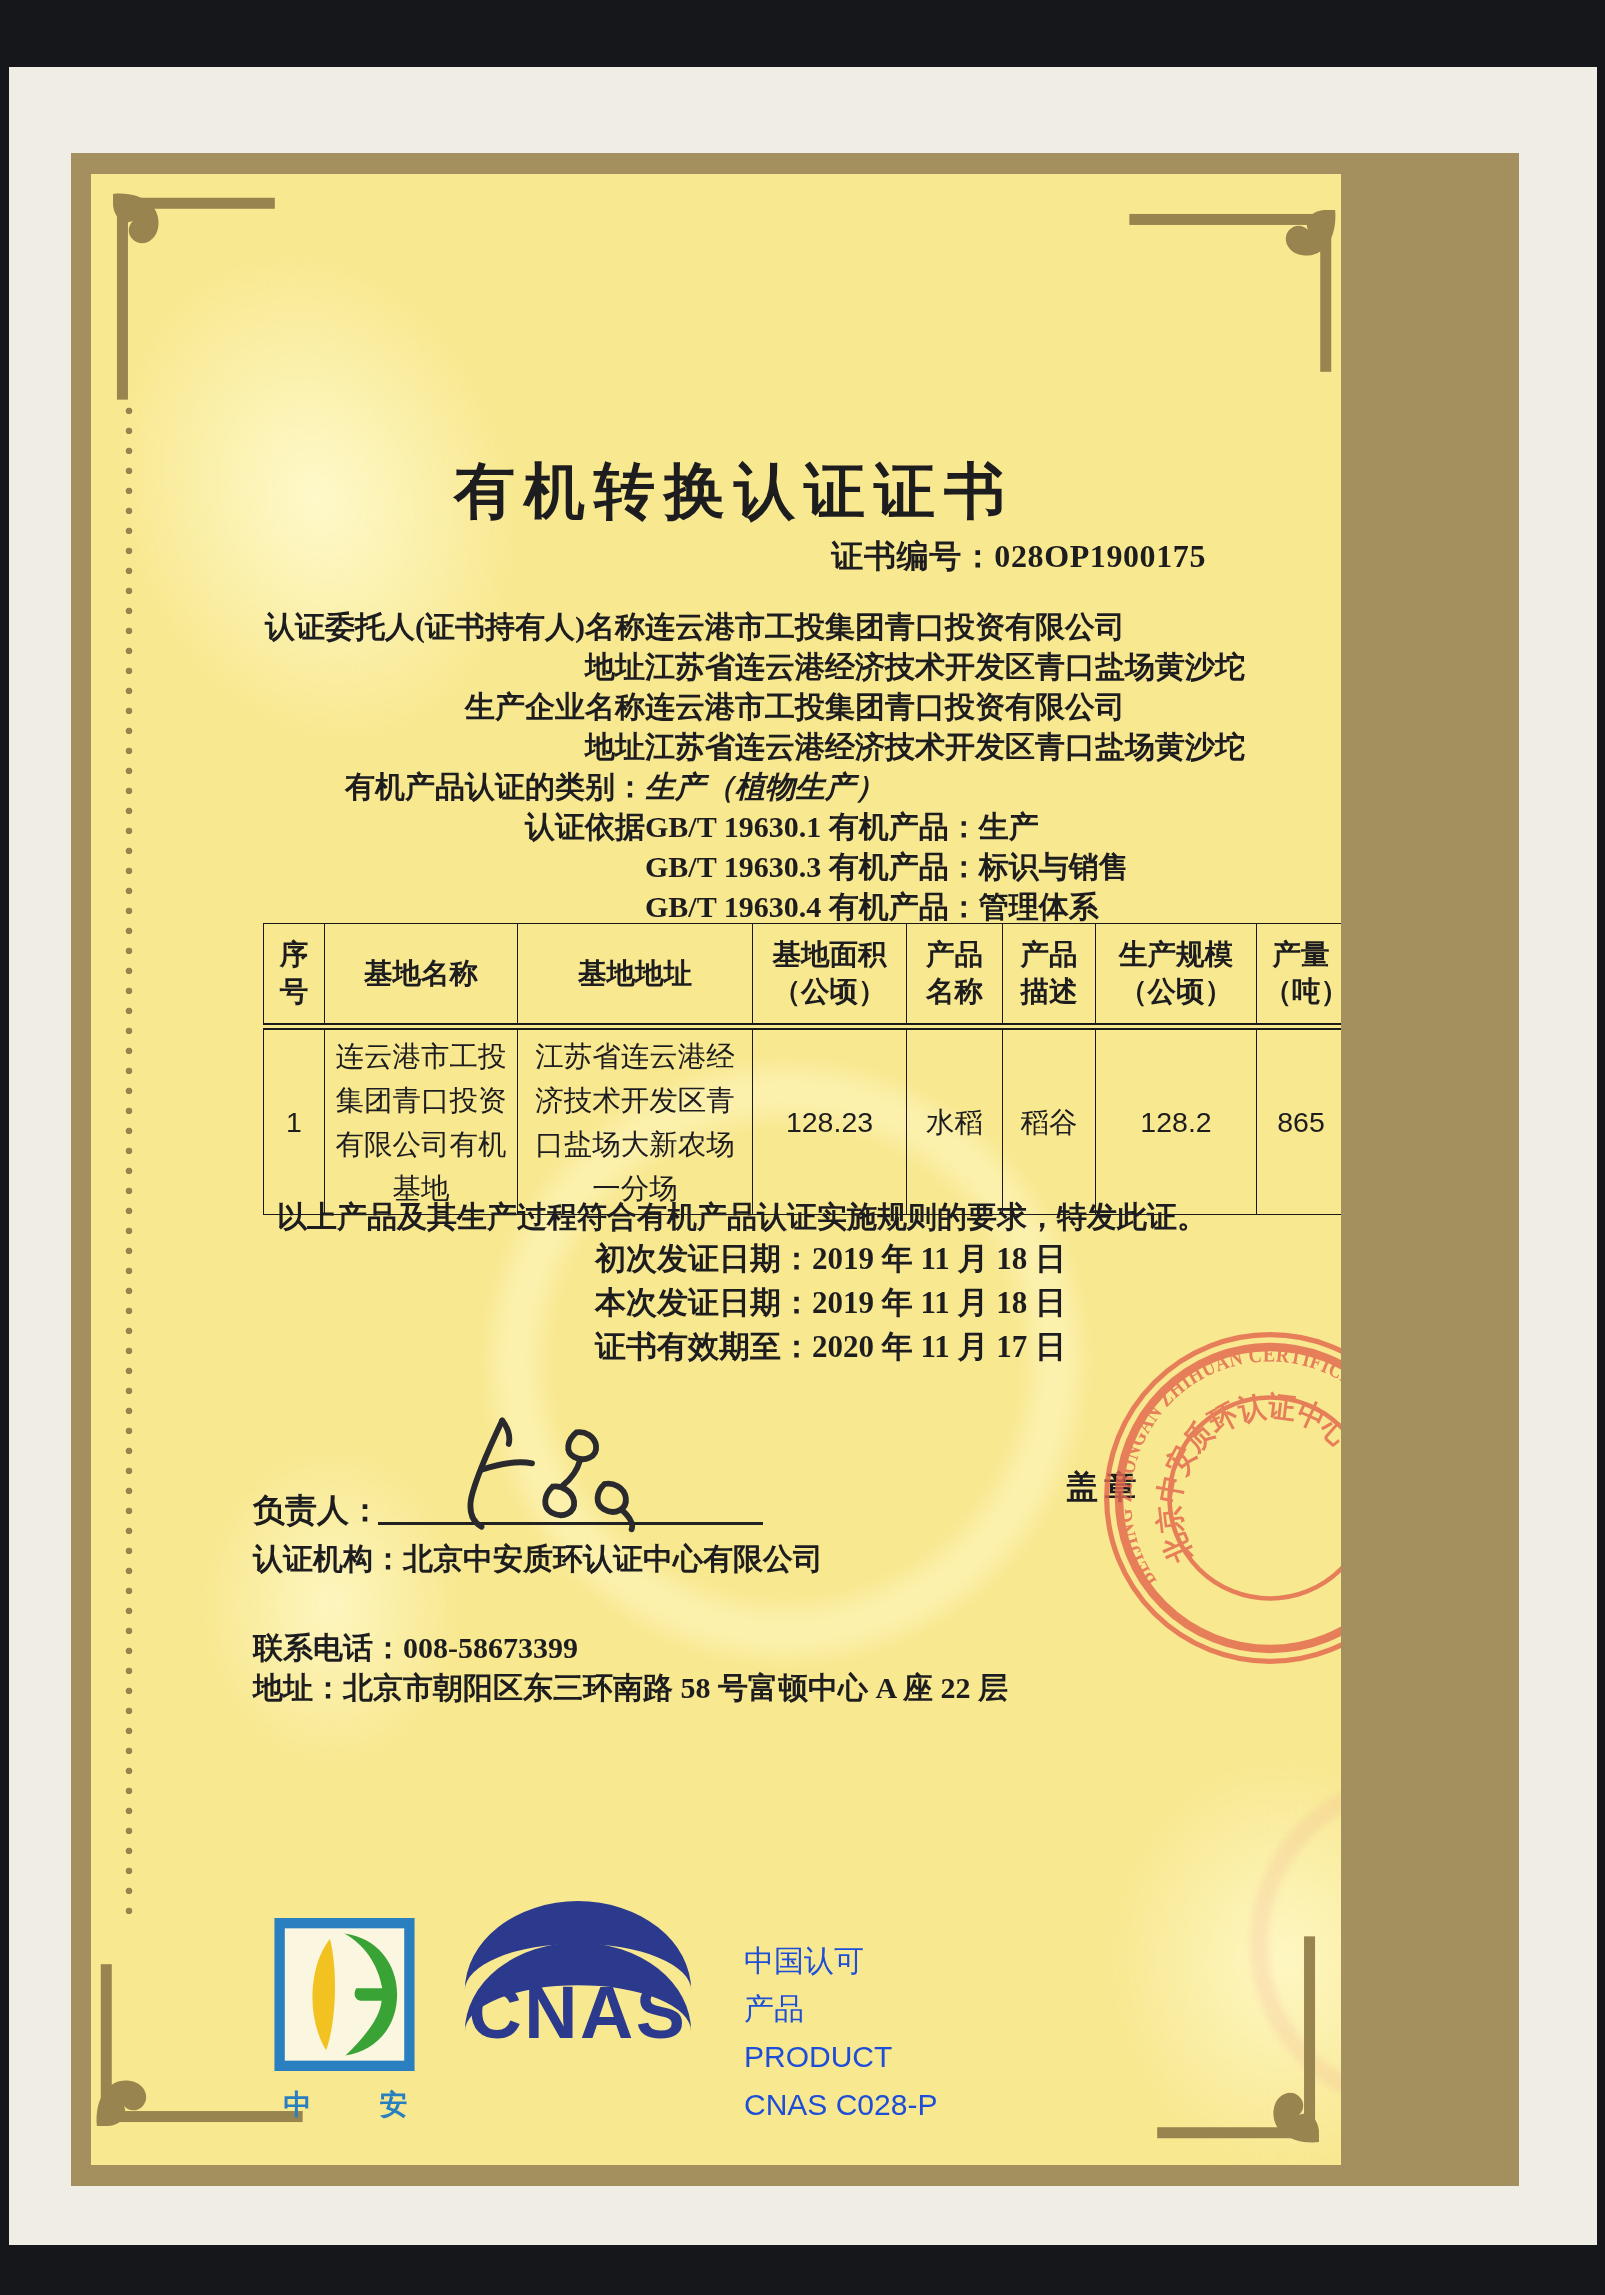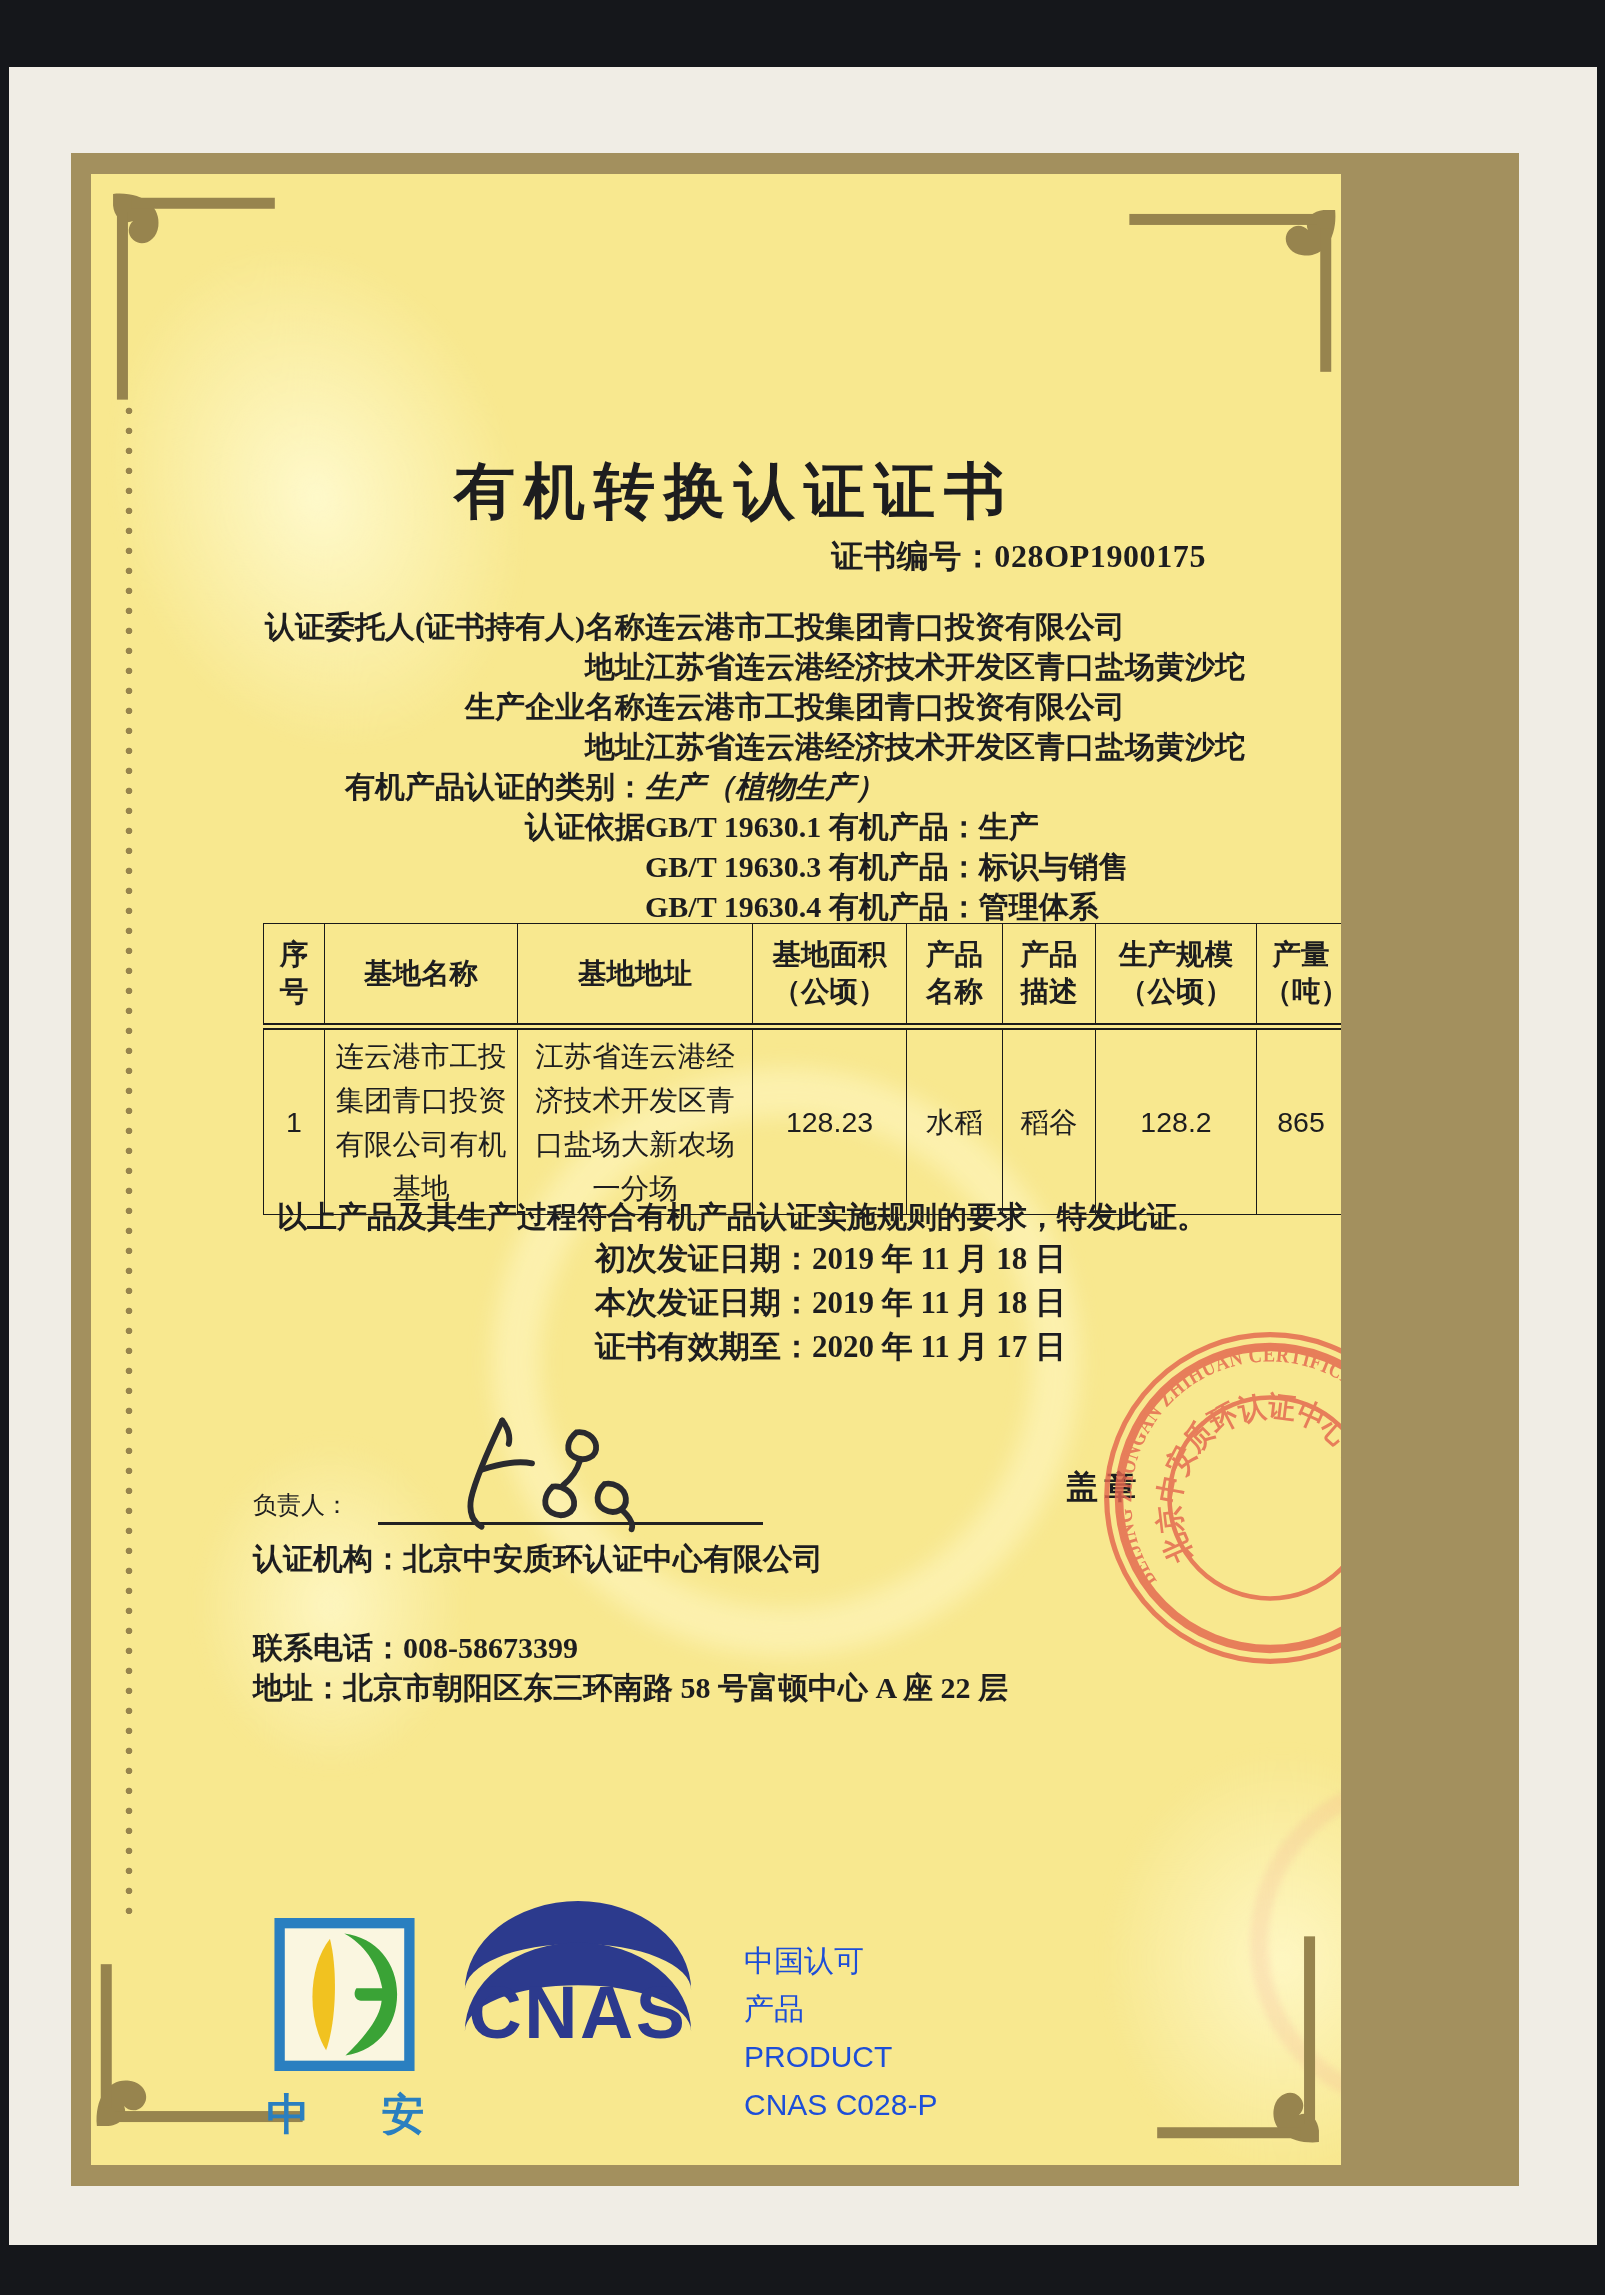--- a/index.html
+++ b/index.html
@@ -49,33 +49,33 @@
   table.base th{height:91px;font-size:28.5px;font-weight:bold;line-height:1.3;}
   table.base thead th{border-bottom:7.1px double #1a1a1a;}
   table.base td{height:172px;font-size:28.5px;line-height:1.55;}
   td.cell-name{padding:0 36px;}
   td.cell-addr{padding:0 27px;}
 
   .decl{position:absolute;left:0;top:1023px;width:100%;text-align:center;font-size:30px;font-weight:bold;transform:translateX(26px);}
   .dates{position:absolute;left:504px;top:1063px;}
   .drow{height:44px;line-height:44px;font-size:31px;font-weight:bold;}
 
-  .resp{position:absolute;left:162px;top:1315px;font-size:24px;font-weight:normal;}
+  .resp{position:absolute;left:162px;top:1315px;font-size:32px;font-weight:bold;}
   .sigline{position:absolute;left:287px;top:1348px;width:385px;height:3.2px;background:#222;}
   .sig{position:absolute;left:353px;top:1240px;width:220px;height:120px;}
   .seal-label{position:absolute;left:975px;top:1292px;font-size:32px;font-weight:bold;letter-spacing:6.5px;}
   .agency{position:absolute;left:162px;top:1365px;font-size:30px;font-weight:bold;}
   .agency-addr{position:absolute;left:162px;top:1494px;font-size:30px;font-weight:bold;}
   .phone{position:absolute;left:162px;top:1454px;font-size:30px;font-weight:bold;}
 
   .stamp{position:absolute;left:1004px;top:1149px;width:350px;height:350px;opacity:.82;}
 
   .za-logo{position:absolute;left:183px;top:1744px;width:141px;height:153px;}
   .za-text{position:absolute;left:141px;top:1912px;width:227px;text-align:center;
-    font-family:"Liberation Sans","DejaVu Sans",sans-serif;font-weight:bold;font-size:43px;
+    font-family:"Liberation Sans","DejaVu Sans",sans-serif;font-weight:bold;font-size:28px;
     color:#2a7fc0;letter-spacing:30px;text-indent:30px;}
   .cnas-logo{position:absolute;left:348px;top:1727px;width:278px;height:220px;}
   .acc{position:absolute;left:653px;top:1763px;font-family:"Liberation Sans","DejaVu Sans",sans-serif;font-size:30px;line-height:48px;color:#1d4ed8;}
 </style>
 </head>
 <body>
 
 <div>
   <div class="mat"></div>
   <div class="frame"></div>

